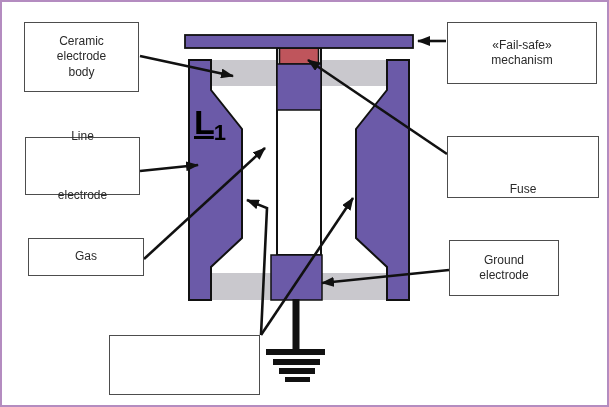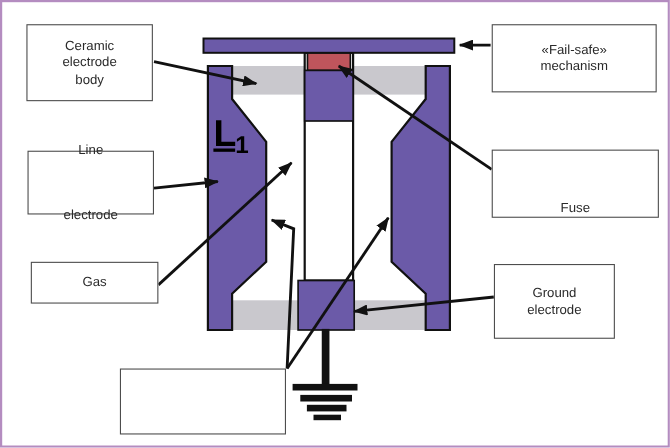--- a/index.html
+++ b/index.html
@@ -124,18 +124,18 @@
 
   <div class="label-box" style="left:445px;top:20px;width:150px;height:62px;">
     <span>«Fail-safe»</span>
     <span>mechanism</span>
   </div>
 
   <div class="label-box" style="left:445px;top:134px;width:152px;height:62px;justify-content:flex-end;">
     <span>Fuse</span>
   </div>
 
-  <div class="label-box" style="left:447px;top:238px;width:110px;height:68px;text-align:center;">
+  <div class="label-box" style="left:447px;top:238px;width:110px;height:56px;text-align:center;">
     <span>Ground</span>
     <span>electrode</span>
   </div>
 
 </div>
 
 </body></html>

